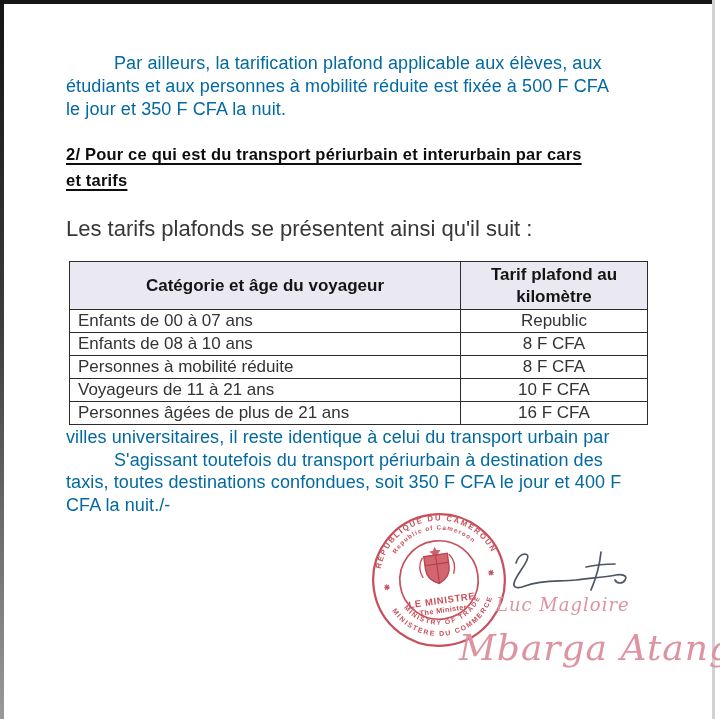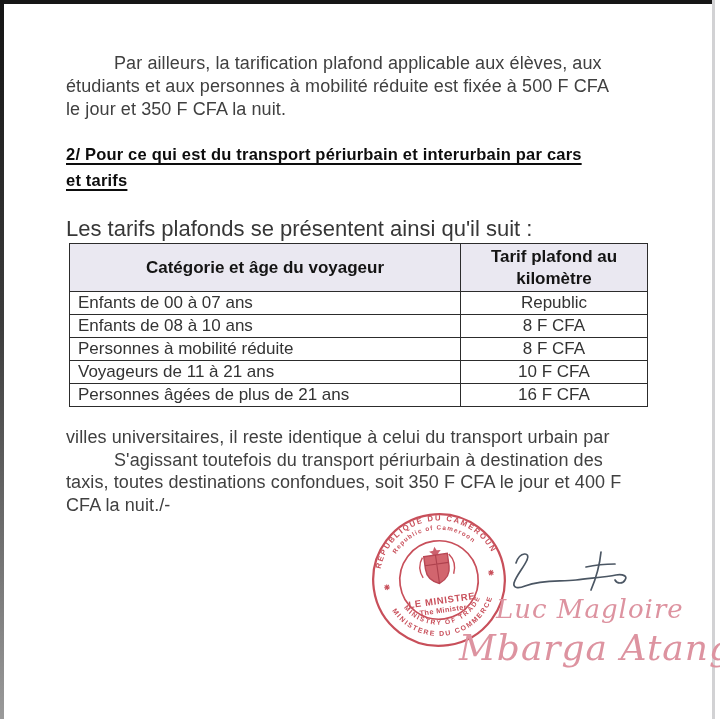--- a/index.html
+++ b/index.html
@@ -29,21 +29,21 @@
   .edge-right {
     position: absolute; left: 712px; top: 0;
     width: 3px; height: 719px;
     background: #d2d2d4;
   }
   
   .para {
     position: absolute;
     font-size: 18px;
     line-height: 23px;
-    color: #404040;
+    color: #0369a1;
     letter-spacing: 0.1px;
   }
   .para .line { white-space: nowrap; }
   .para .line.indent { padding-left: 48px; }
   #para1 { left: 66px; top: 52px; }
   #para2 { left: 66px; top: 426px; line-height: 22.5px; }
   
   .heading {
     position: absolute;
     left: 66px; top: 141px;
@@ -63,21 +63,21 @@
     position: absolute;
     left: 66px; top: 200px;
     font-size: 22px;
     color: #373737;
     white-space: nowrap;
     margin-top: 16px;
   }
   
   .tariff-table {
     position: absolute;
-    left: 69px; top: 243px;
+    left: 69px; top: 261px;
     width: 578px;
     border-collapse: collapse;
     table-layout: fixed;
     font-size: 17px;
     color: #333333;
   }
   .tariff-table col.c1 { width: 391px; }
   .tariff-table col.c2 { width: 187px; }
   .tariff-table th, .tariff-table td {
     border: 1.6px solid #2c2c2c;
@@ -116,21 +116,21 @@
   }
   
   .sig-name {
     position: absolute;
     font-family: "DejaVu Serif", serif;
     font-style: italic;
     color: #dd93a0;
     white-space: nowrap;
     letter-spacing: 1px;
   }
-  #sig-name-1 { left: 496px; top: 594px; font-size: 26px; }
+  #sig-name-1 { left: 496px; top: 594px; font-size: 18px; }
   #sig-name-2 { left: 459px; top: 627px; font-size: 36px; }
 </style>
 </head>
 <body>
 
 <div class="edge-top"></div>
 <div class="edge-left"></div>
 <div class="edge-right"></div>
 
 <div class="para" id="para1">

